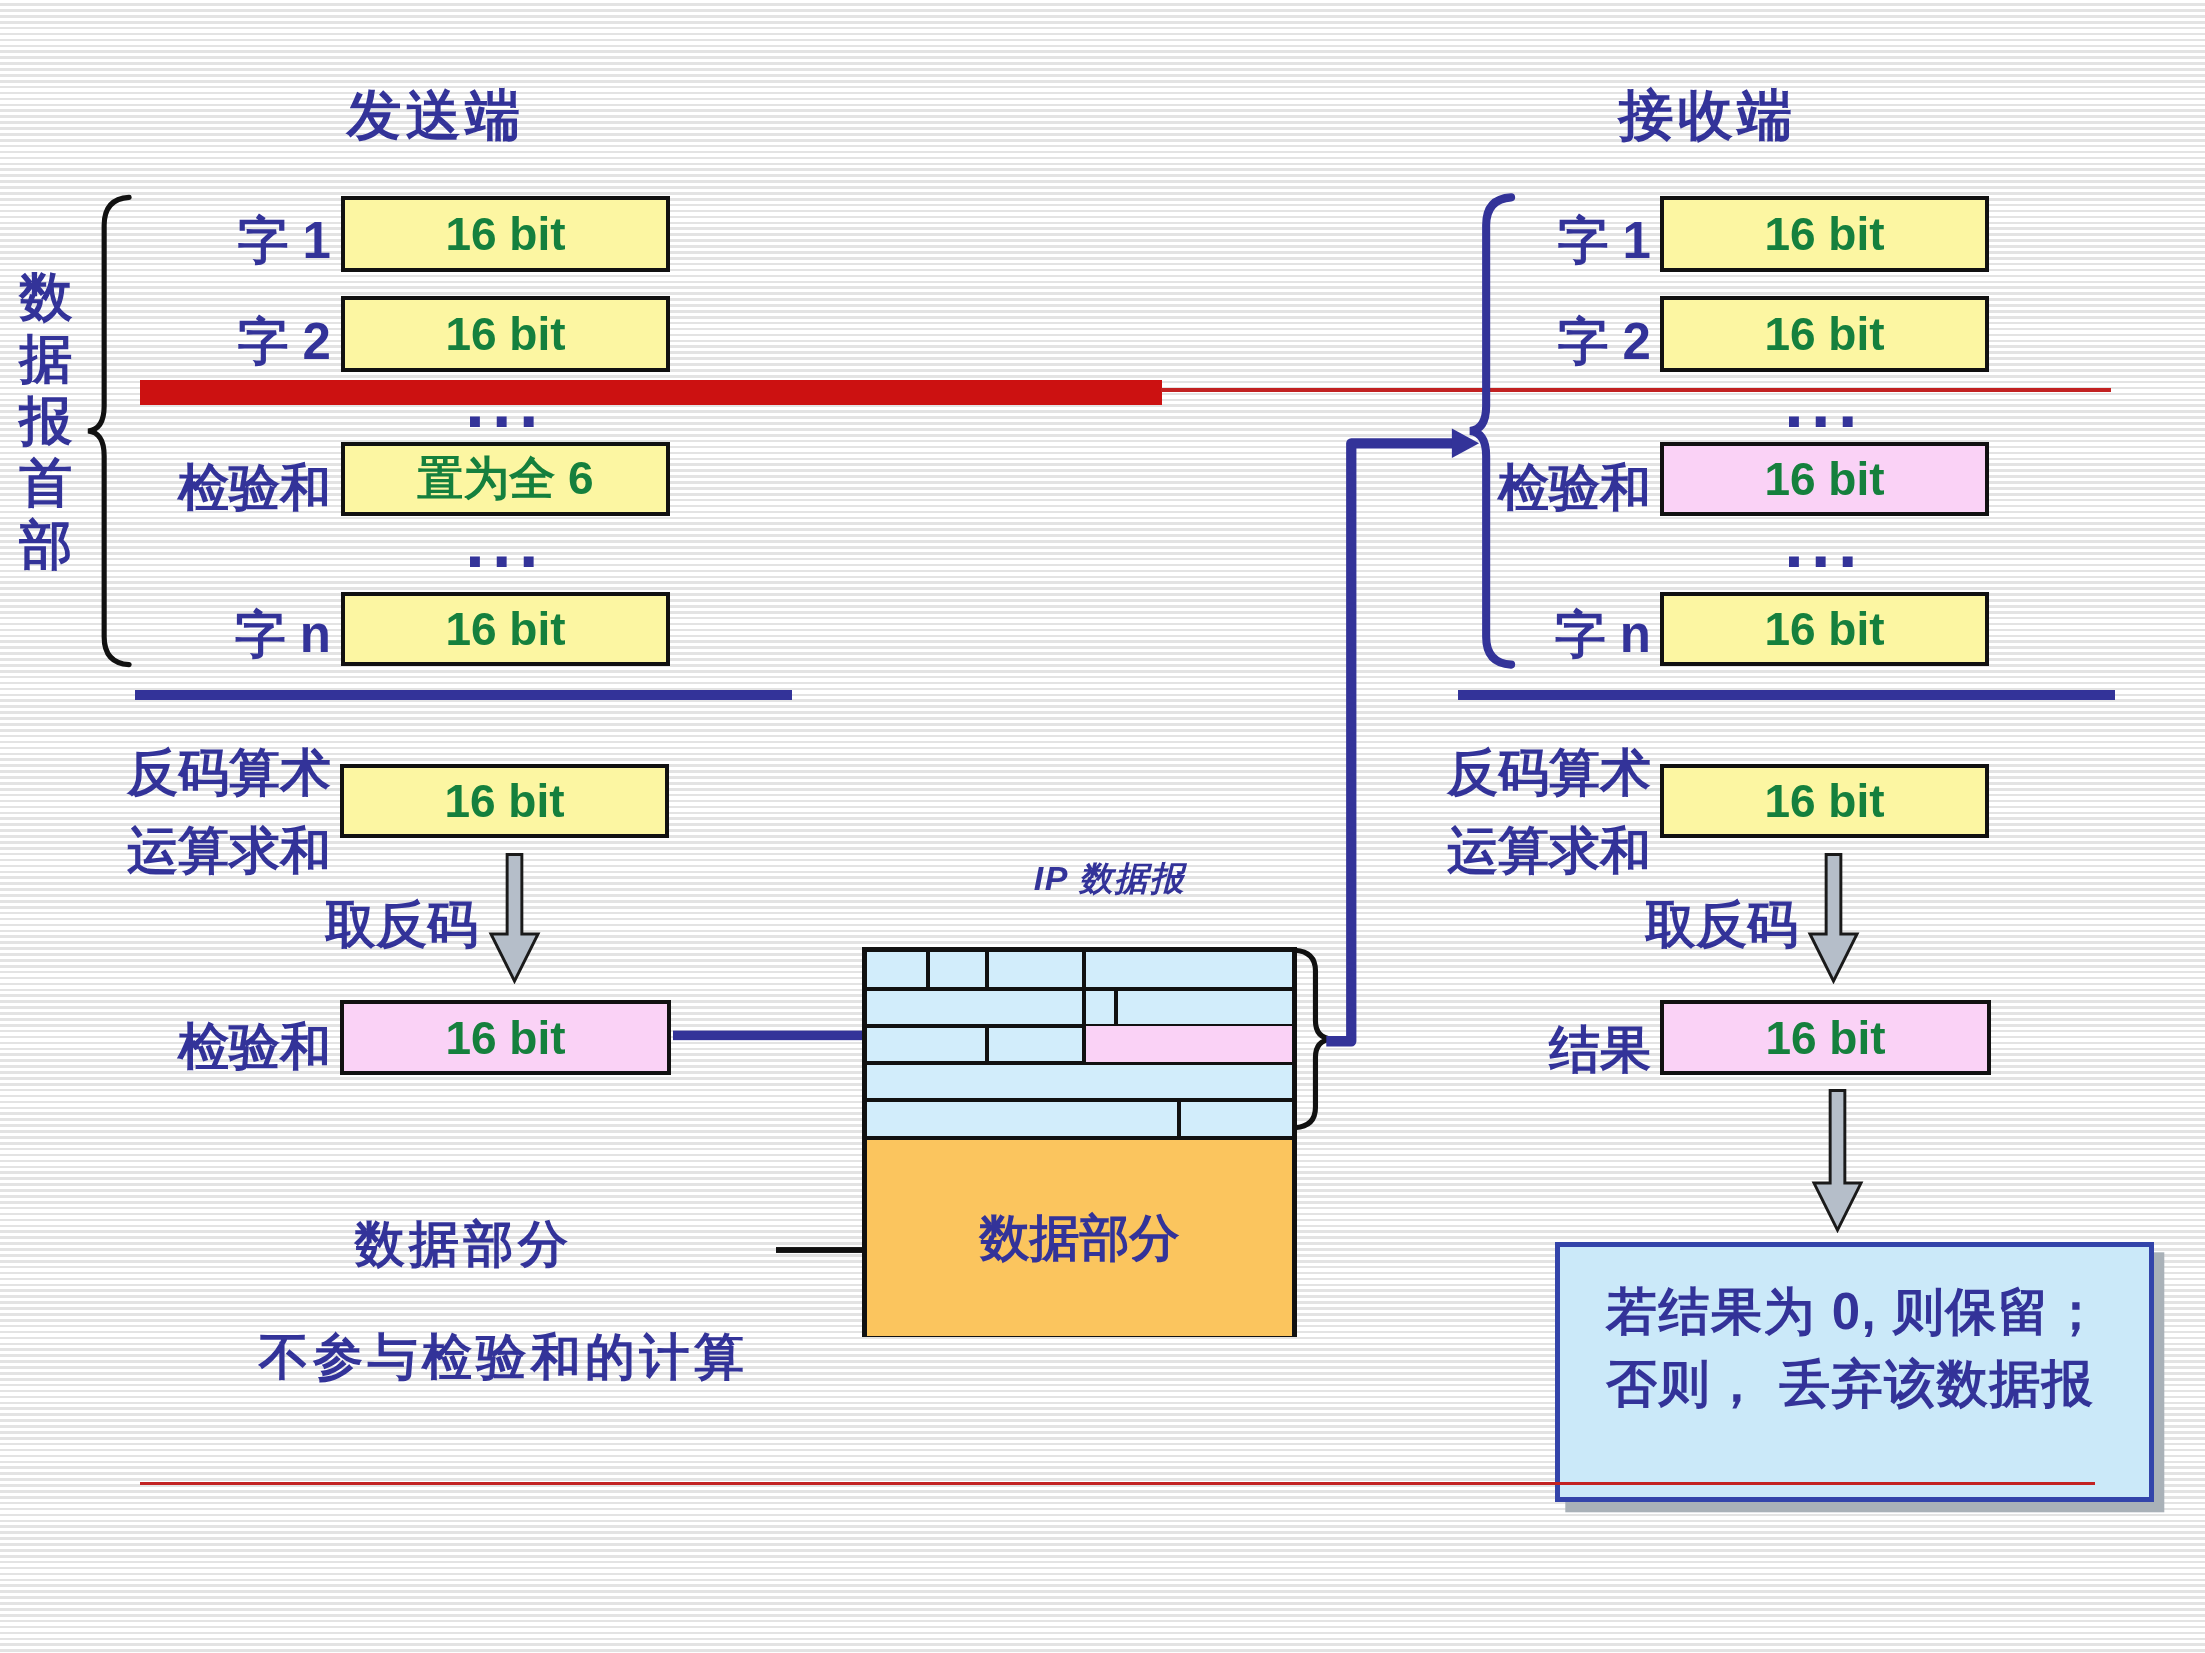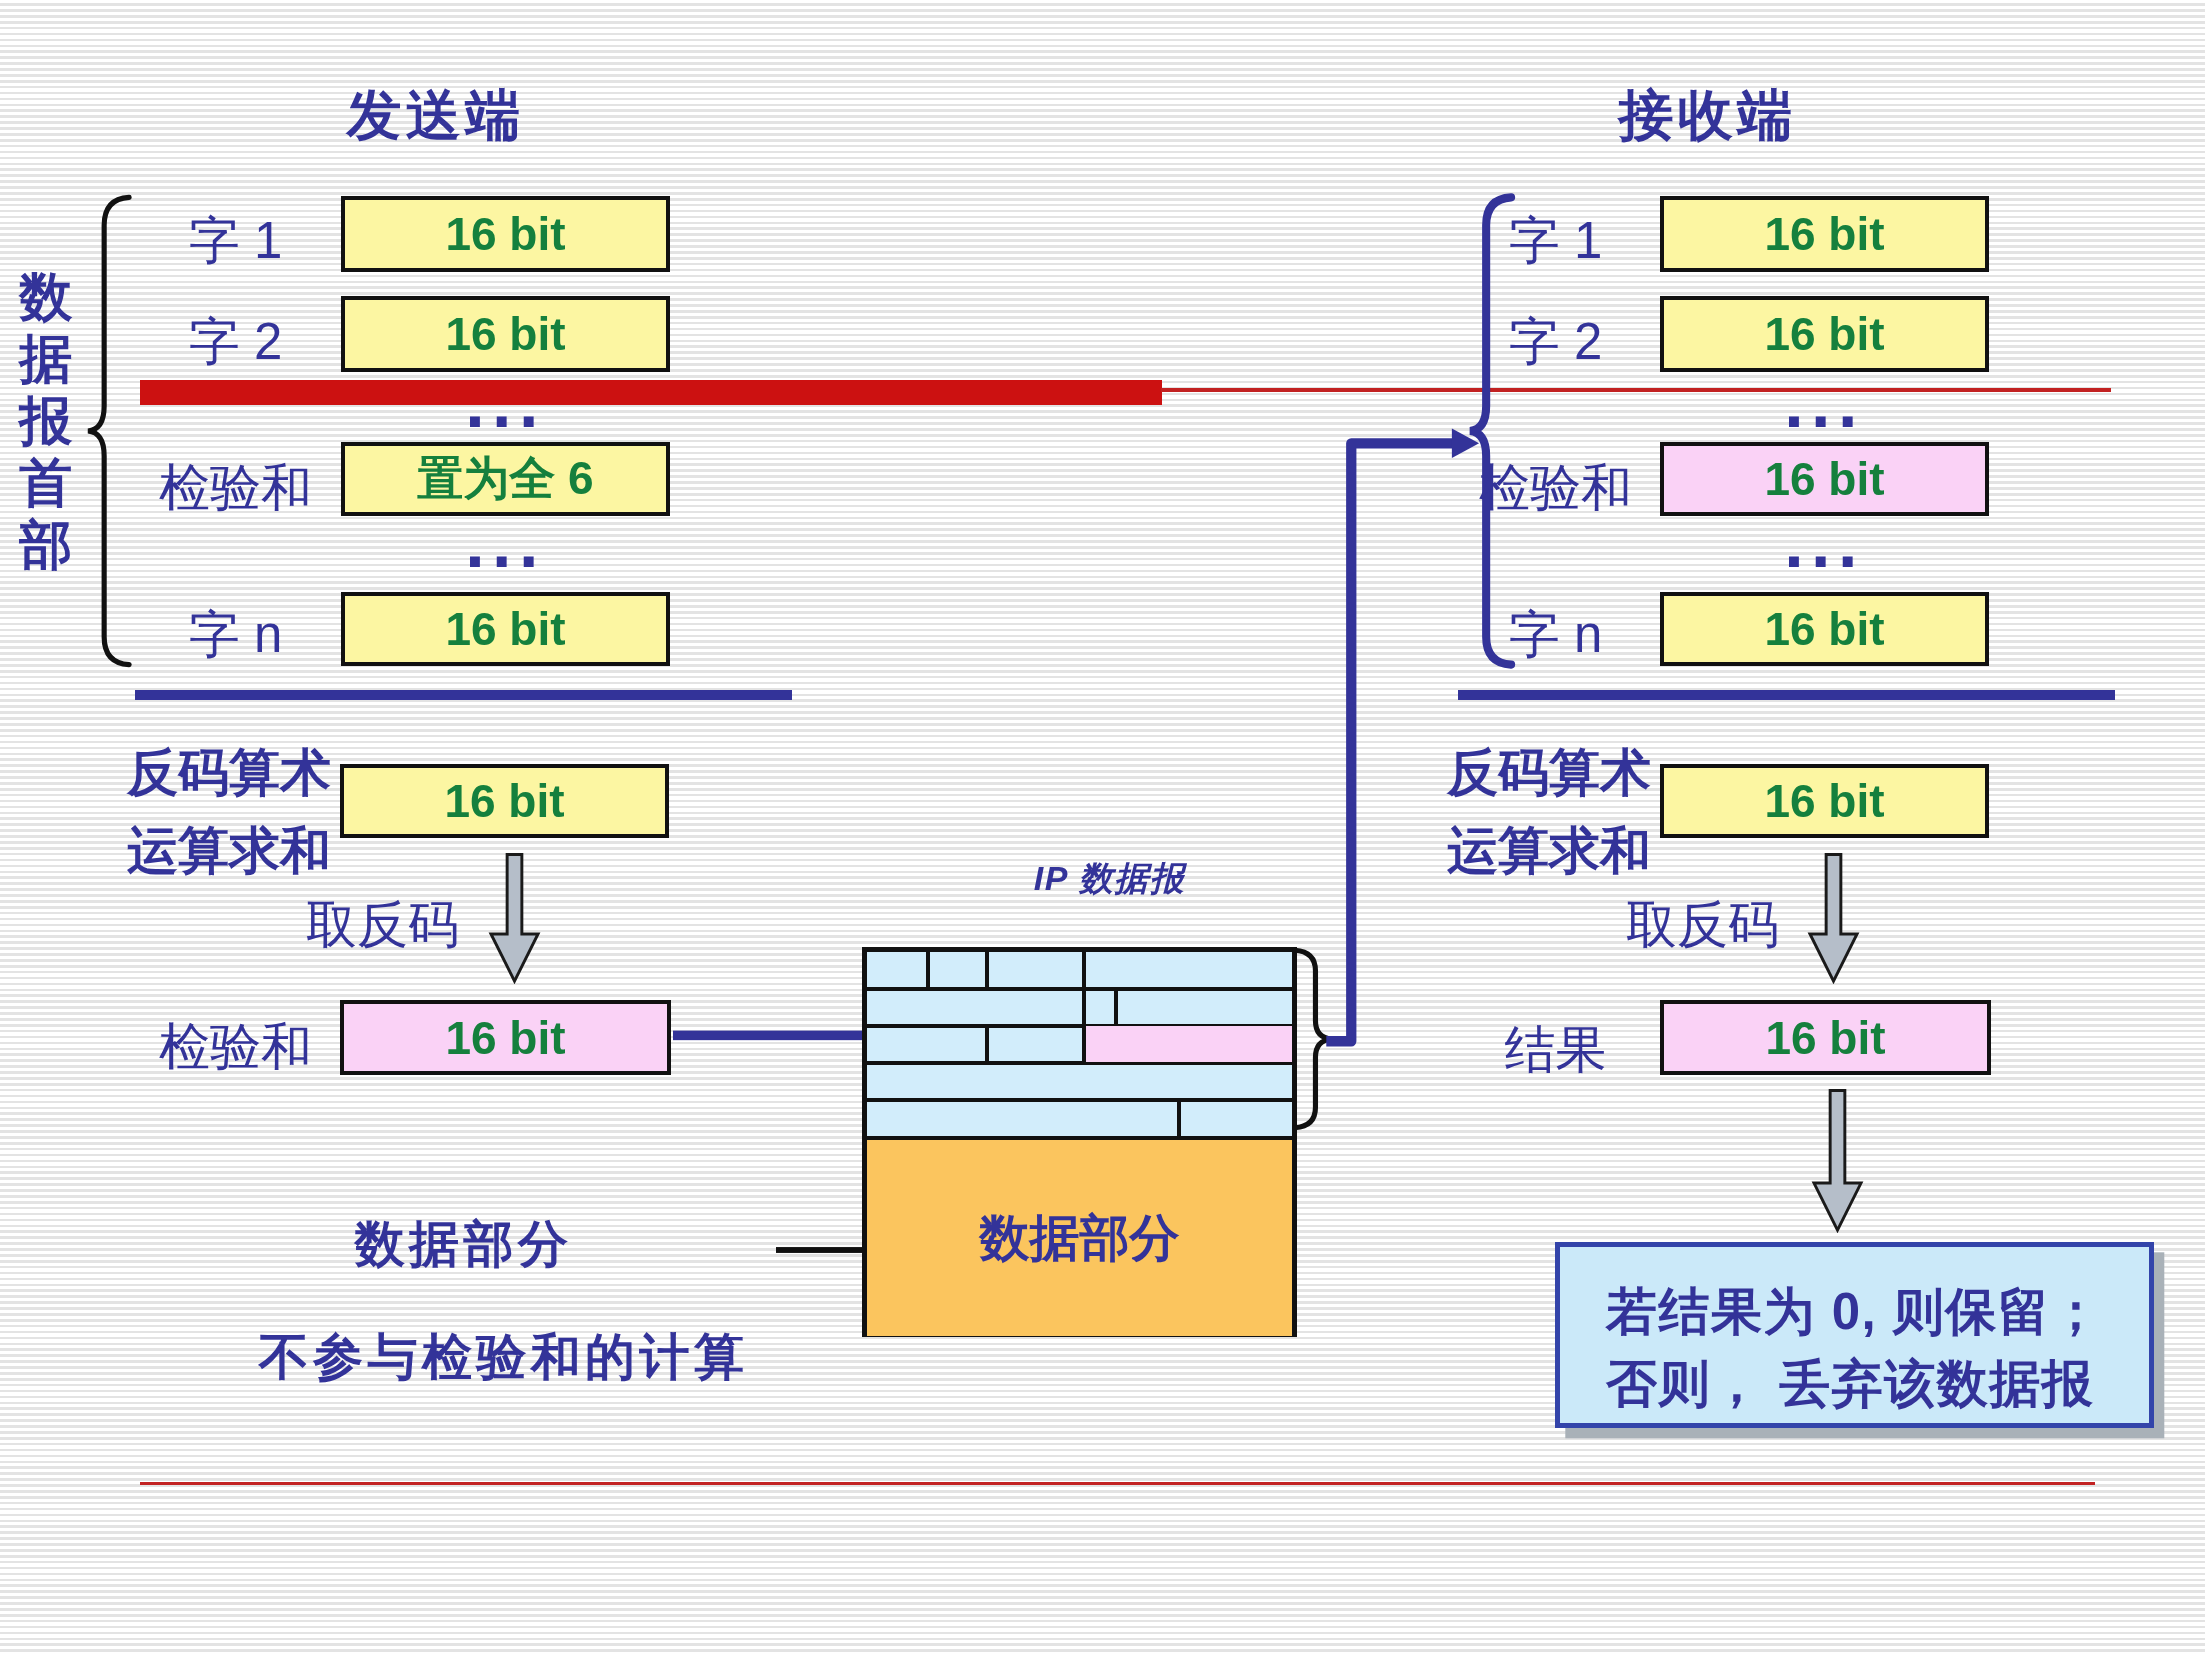--- a/index.html
+++ b/index.html
@@ -3,21 +3,21 @@
 <meta charset="utf-8">
 <style>
   html,body{margin:0;padding:0;background:#fff;}
   .slide{
     position:relative;width:2205px;height:1654px;overflow:hidden;
     background:repeating-linear-gradient(180deg,#ffffff 0px,#ffffff 3.3px,#e3e3e3 3.3px,#e3e3e3 5.9px);
     font-family:"Liberation Sans",sans-serif;color:#333399;
   }
   .abs{position:absolute;}
   .ttl{font-size:55px;font-weight:bold;letter-spacing:4.4px;text-align:center;color:#333399;}
-  .lbl{font-size:51px;font-weight:normal;text-align:center;color:#333399;white-space:nowrap;}
+  .lbl{font-size:51px;font-weight:bold;text-align:right;color:#333399;white-space:nowrap;}
   .lbl2{font-size:51px;font-weight:bold;text-align:right;color:#333399;white-space:pre-line;line-height:78px;}
   .box{box-sizing:border-box;border:4.4px solid #111111;display:flex;align-items:center;justify-content:center;
        font-size:46px;font-weight:bold;color:#15803d;}
   .yellow{background:#FCF6A2;}
   .pink{background:#FAD2F6;}
   .ell{font-size:70px;font-weight:bold;letter-spacing:7.4px;color:#333399;line-height:74px;text-align:center;}
   .vlabel{font-size:53px;font-weight:bold;line-height:62px;text-align:center;white-space:pre-line;color:#333399;}
   .bar{background:#CC1111;}
   .bluline{background:#333399;}
   .redline{background:#C22222;}
@@ -160,21 +160,21 @@
     <polygon points="30,2 50,2 50,110 72,110 40,174 8,110 30,110" fill="#B5BEC9" stroke="#1a1a1a" stroke-width="4"></polygon>
   </svg>
 
   <div class="abs lbl" style="left:1460px;top:1016px;width:191px;">结果</div>
   <div class="abs box pink" style="left:1660px;top:1000px;width:331px;height:75px;">16 bit</div>
 
   <svg class="abs" style="left:1808px;top:1089px;" width="59" height="144" viewBox="0 0 80 196">
     <polygon points="30,2 50,2 50,128 72,128 40,192 8,128 30,128" fill="#B5BEC9" stroke="#1a1a1a" stroke-width="4"></polygon>
   </svg>
 
-  <div class="abs notebox" style="left:1555px;top:1242px;width:599px;height:186px;">
+  <div class="abs notebox" style="left:1555px;top:1242px;width:599px;height:260px;">
     <div class="abs notetext" style="left:46px;top:29px;width:529px;">若结果为 0, 则保留；</div>
     <div class="abs notetext" style="left:46px;top:101px;width:529px;">否则， 丢弃该数据报</div>
   </div>
 
   <div class="abs redline" style="left:140px;top:1482px;width:1955px;height:2.9px;"></div>
 
 </div>
 
 
 </body></html>

